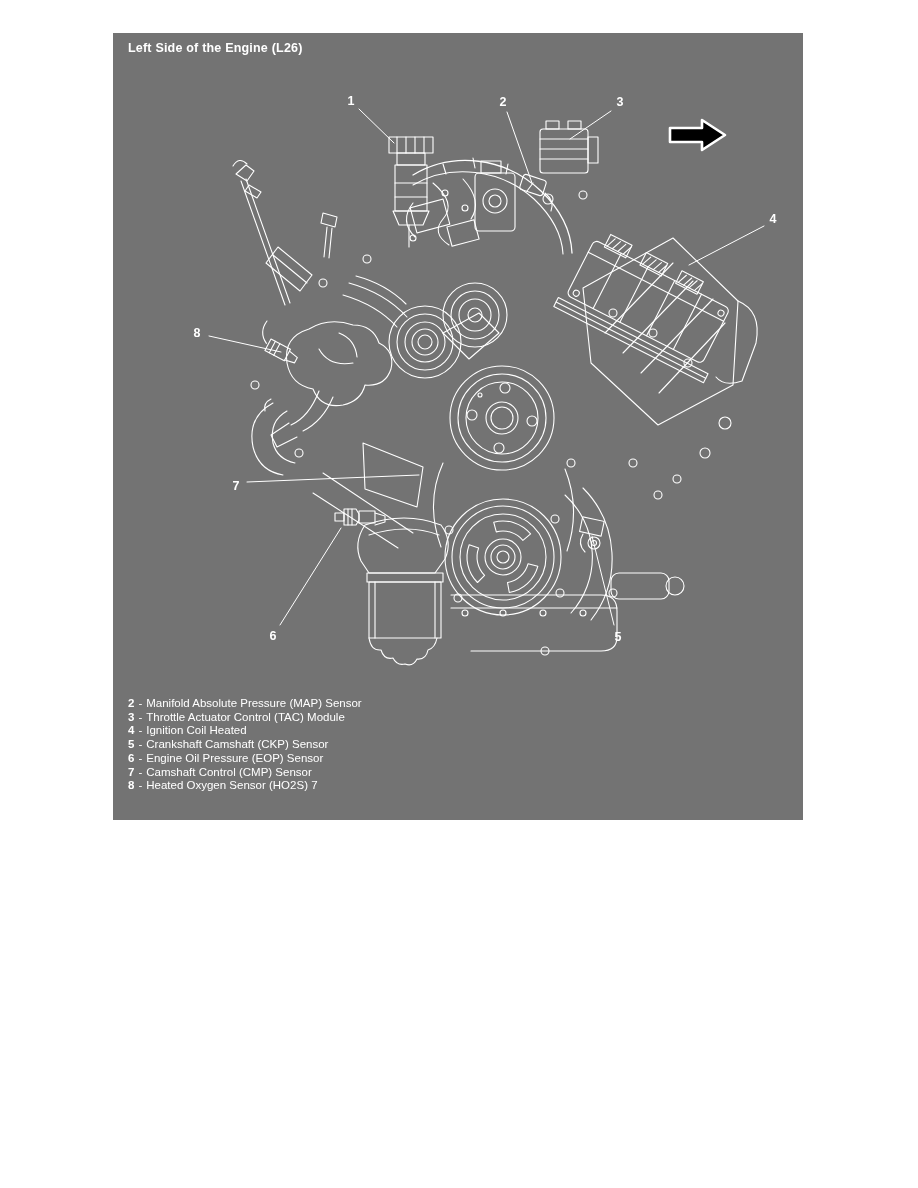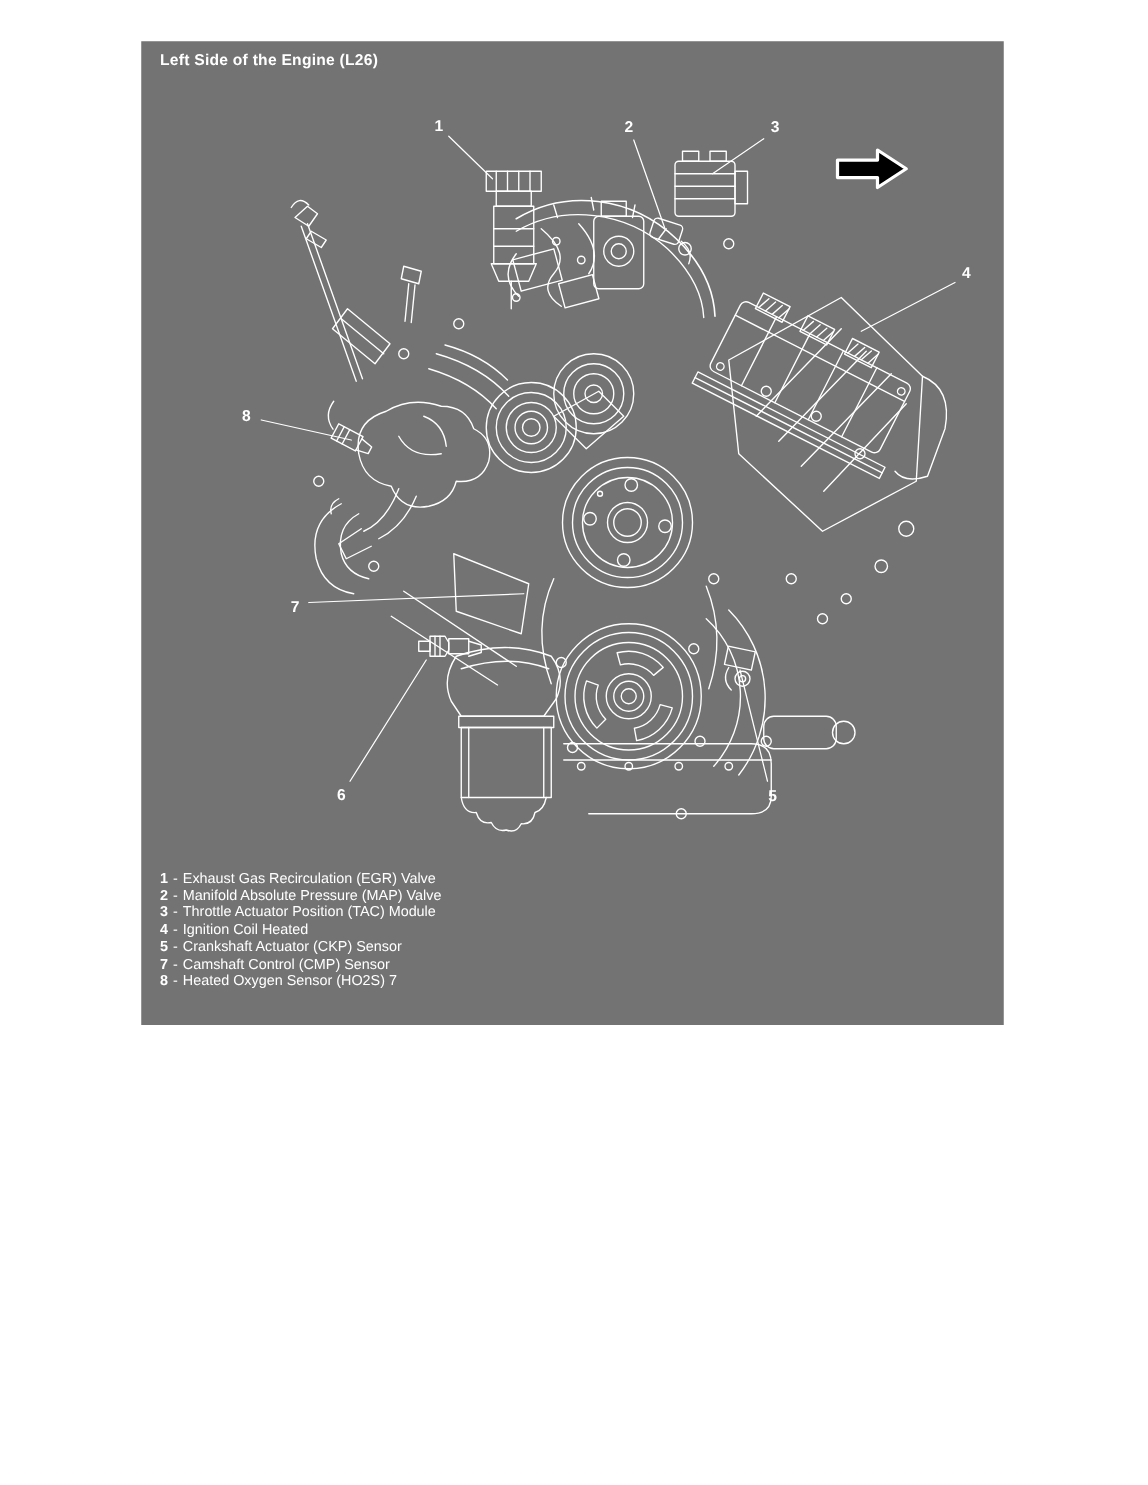--- a/index.html
+++ b/index.html
@@ -270,33 +270,33 @@
     <span class="callout co2">2</span>
     <span class="callout co3">3</span>
     <span class="callout co4">4</span>
     <span class="callout co5">5</span>
     <span class="callout co6">6</span>
     <span class="callout co7">7</span>
     <span class="callout co8">8</span>
 
     <div class="legend">
       <div class="legend-row">
-        <span class="legend-num">1</span><span class="legend-sep">-</span><span class="legend-label">Exhaust Gas Recirculation (EGR) Valve</span>
-      </div>
-      <div class="legend-row">
-        <span class="legend-num">2</span><span class="legend-sep">-</span><span class="legend-label">Manifold Absolute Pressure (MAP) Valve</span>
-      </div>
-      <div class="legend-row">
-        <span class="legend-num">3</span><span class="legend-sep">-</span><span class="legend-label">Throttle Actuator Position (TAC) Module</span>
+        <span class="legend-num">2</span><span class="legend-sep">-</span><span class="legend-label">Manifold Absolute Pressure (MAP) Sensor</span>
+      </div>
+      <div class="legend-row">
+        <span class="legend-num">3</span><span class="legend-sep">-</span><span class="legend-label">Throttle Actuator Control (TAC) Module</span>
       </div>
       <div class="legend-row">
         <span class="legend-num">4</span><span class="legend-sep">-</span><span class="legend-label">Ignition Coil Heated</span>
       </div>
       <div class="legend-row">
-        <span class="legend-num">5</span><span class="legend-sep">-</span><span class="legend-label">Crankshaft Actuator (CKP) Sensor</span>
+        <span class="legend-num">5</span><span class="legend-sep">-</span><span class="legend-label">Crankshaft Camshaft (CKP) Sensor</span>
+      </div>
+      <div class="legend-row">
+        <span class="legend-num">6</span><span class="legend-sep">-</span><span class="legend-label">Engine Oil Pressure (EOP) Sensor</span>
       </div>
       <div class="legend-row">
         <span class="legend-num">7</span><span class="legend-sep">-</span><span class="legend-label">Camshaft Control (CMP) Sensor</span>
       </div>
       <div class="legend-row">
         <span class="legend-num">8</span><span class="legend-sep">-</span><span class="legend-label">Heated Oxygen Sensor (HO2S) 7</span>
       </div>
     </div>
 
   </div>

